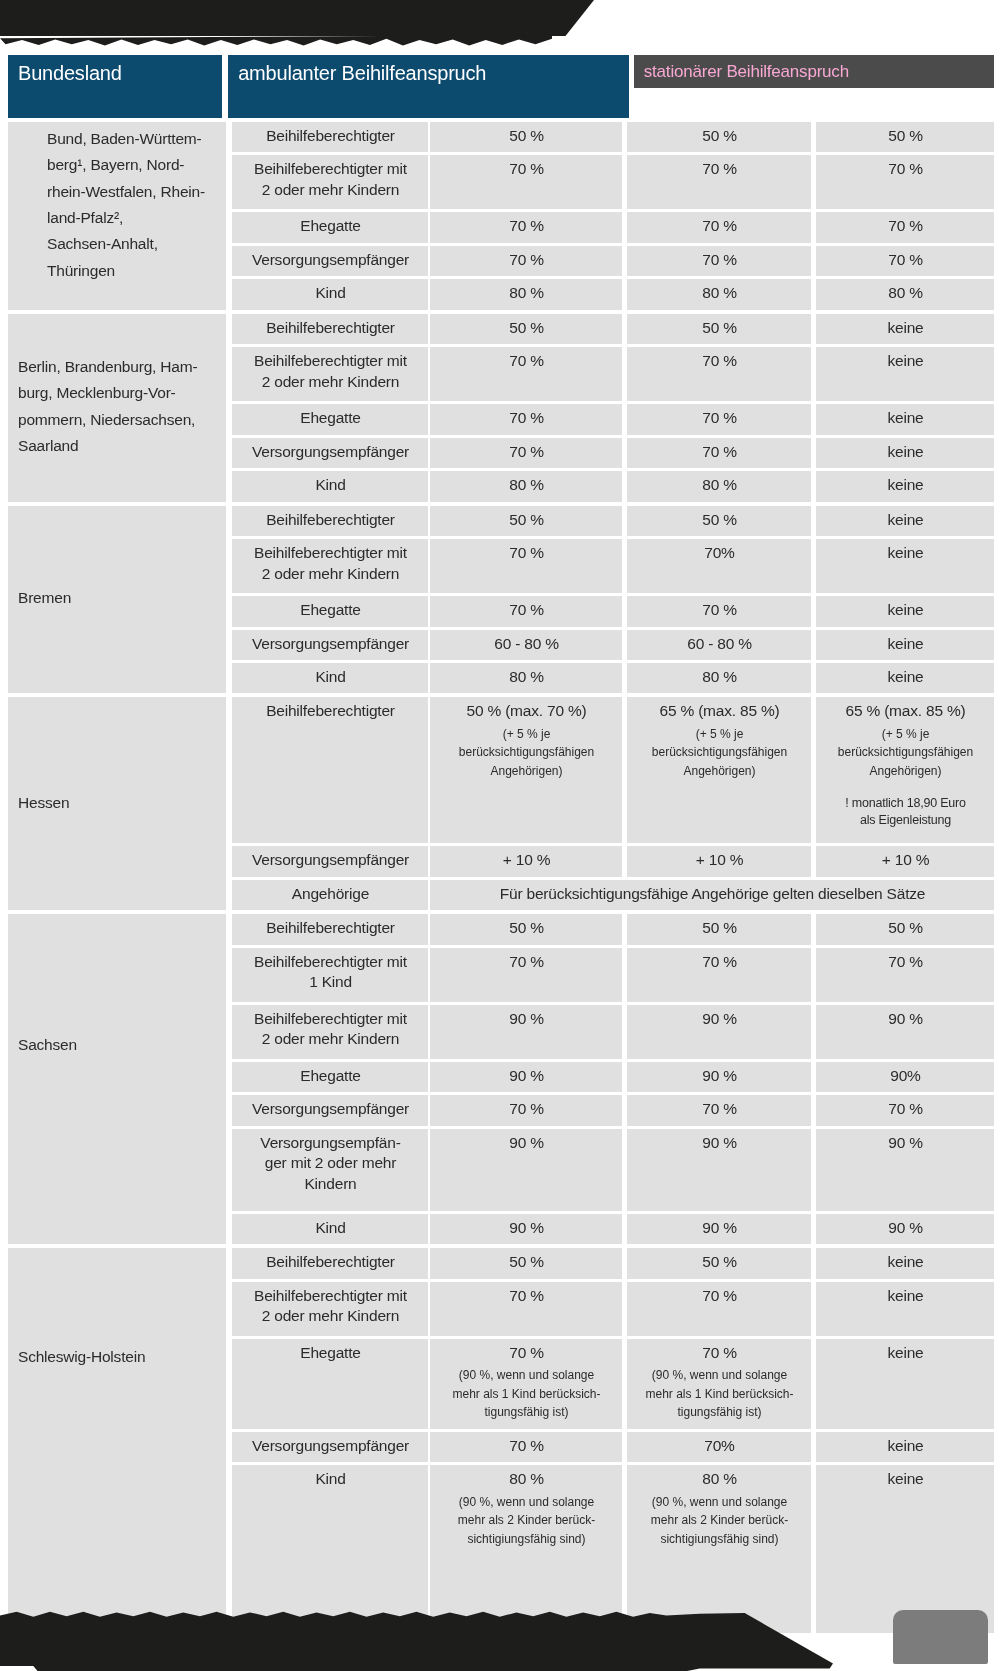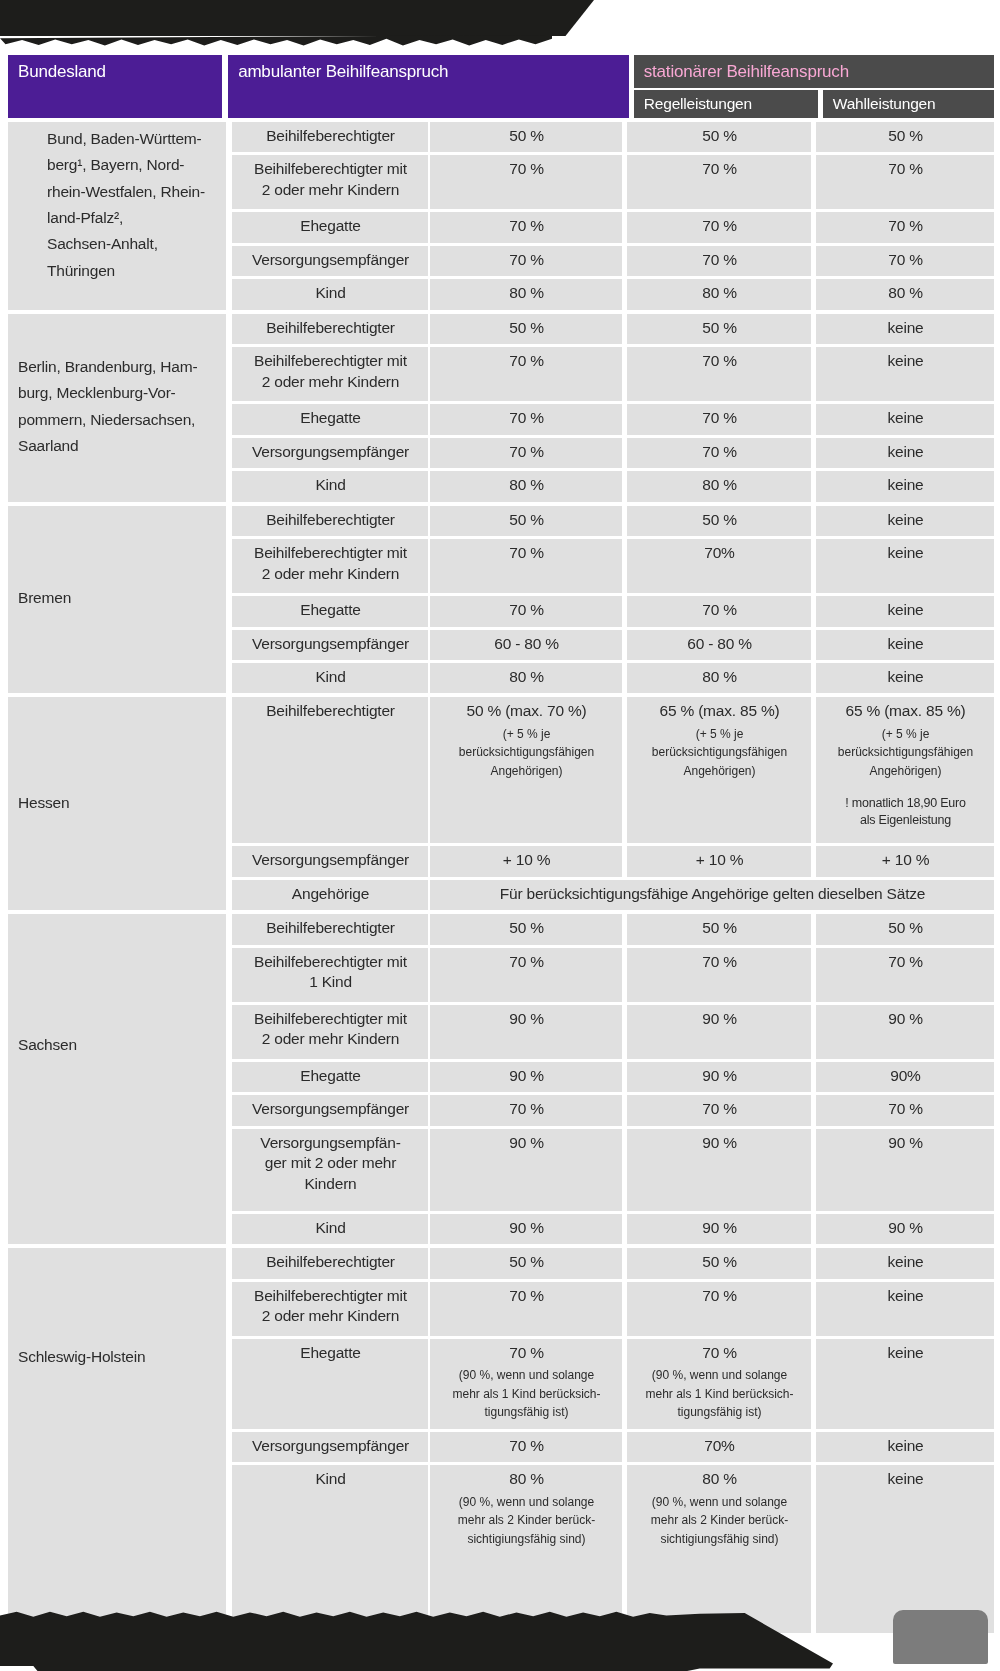--- a/index.html
+++ b/index.html
@@ -13,22 +13,22 @@
   .decor-top-strip{position:absolute;left:0;top:35px;width:552px;height:11px;background:#1d1d1b;
     clip-path:polygon(0 30%,100% 0,100% 35%,97% 85%,94% 40%,91% 90%,88% 45%,85% 95%,82% 40%,79% 85%,76% 45%,73% 95%,70% 35%,67% 90%,64% 45%,61% 85%,58% 40%,55% 95%,52% 45%,49% 85%,46% 40%,43% 90%,40% 45%,37% 95%,34% 40%,31% 85%,28% 45%,25% 90%,22% 40%,19% 95%,16% 45%,13% 85%,10% 40%,7% 90%,4% 45%,1% 85%);}
   .decor-bottom-bar{position:absolute;left:0;top:1608px;width:833px;height:63px;background:#1d1d1b;
     clip-path:polygon(0 12%,2% 6%,4% 14%,6% 6%,8% 13%,10% 6%,12% 14%,14% 7%,16% 13%,18% 6%,20% 14%,22% 7%,24% 13%,26% 6%,28% 14%,30% 7%,32% 13%,34% 6%,36% 14%,38% 7%,40% 13%,42% 6%,44% 14%,46% 7%,48% 13%,50% 6%,52% 14%,54% 7%,56% 13%,58% 6%,60% 14%,62% 7%,64% 13%,66% 6%,68% 14%,70% 7%,72% 13%,74% 6%,76% 14%,78% 8%,80% 12%,84% 9%,89.4% 8%,100% 88%,99.6% 96%,84% 96%,82.5% 100%,4.5% 100%,4% 92%,0 92%);}
   .decor-corner-tab{position:absolute;left:893px;top:1610px;width:95px;height:54px;background:#7c7c7c;
     border-radius:10px 10px 2px 2px;}
 
   
   .table{position:absolute;left:8px;top:55px;width:986px;color:#2b2b2b;}
   .hdr{display:flex;}
-  .hcell{background:#4c1d95;color:#fff;box-sizing:border-box;
-         font-size:17px;letter-spacing:-0.2px;padding:7px 0 0 10px;}
+  .hcell{background:#0c4a6e;color:#fff;box-sizing:border-box;
+         font-size:20px;letter-spacing:-0.2px;padding:7px 0 0 10px;}
   .h-bundesland{width:218px;height:63px;margin-right:6px;}
   .h-ambulant{width:408px;height:63px;margin-right:5px;}
   .h-station{width:367px;height:63px;display:flex;flex-direction:column;background:#fff;}
   .h-station-top{height:33px;background:#4b4b4b;box-sizing:border-box;padding:7px 0 0 10px;
                  color:#f9a8d4;font-size:17px;letter-spacing:-0.2px;}
   .h-sub{display:flex;margin-top:2px;flex:1;}
   .h-sub-cell{background:#4b4b4b;color:#fff;box-sizing:border-box;font-size:15.5px;
               letter-spacing:-0.2px;padding:5px 0 0 10px;}
   .h-regel{width:184px;margin-right:5px;}
   .h-wahl{flex:1;}
@@ -74,24 +74,20 @@
 
   <div class="decor-top-banner"></div>
   <div class="decor-top-strip"></div>
 
   <div class="table">
     <div class="hdr">
       <div class="hcell h-bundesland">Bundesland</div>
       <div class="hcell h-ambulant">ambulanter Beihilfeanspruch</div>
       <div class="h-station">
         <div class="h-station-top">stationärer Beihilfeanspruch</div>
-        <div class="h-sub">
-          <div class="h-sub-cell h-regel">Regelleistungen</div>
-          <div class="h-sub-cell h-wahl">Wahlleistungen</div>
-        </div>
       </div>
     </div>
     <div id="tbody">
         <div class="grp" data-gi="0">
           <div class="gname"><div>Bund, Baden-Württem-
 berg¹, Bayern, Nord-
 rhein-Westfalen, Rhein-
 land-Pfalz²,
 Sachsen-Anhalt,
 Thüringen</div></div>

